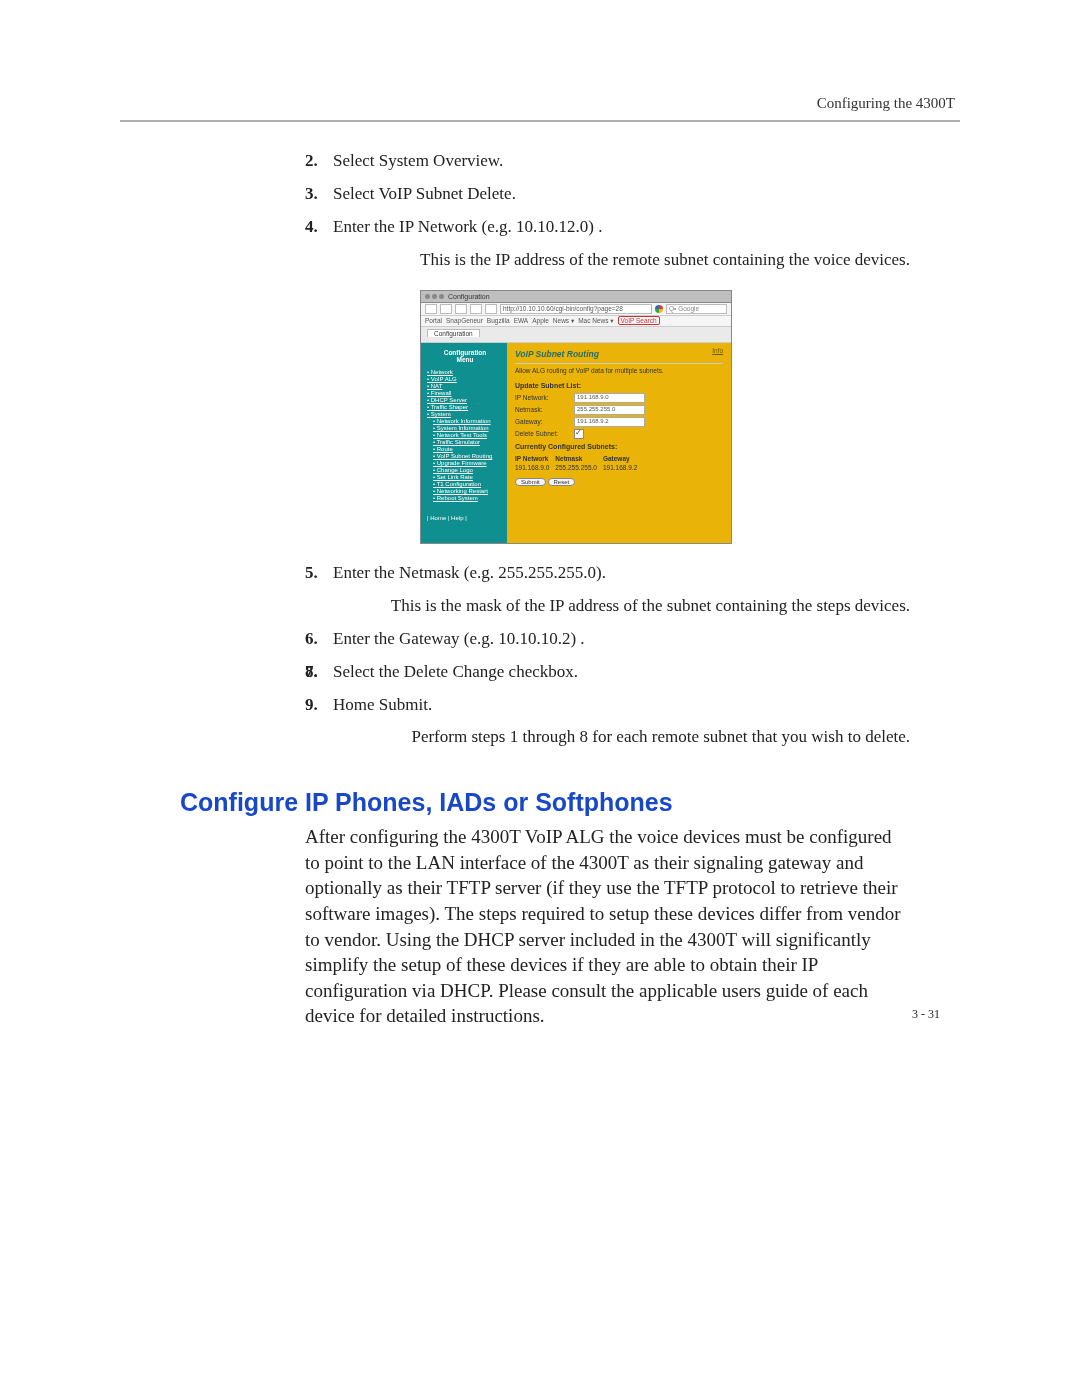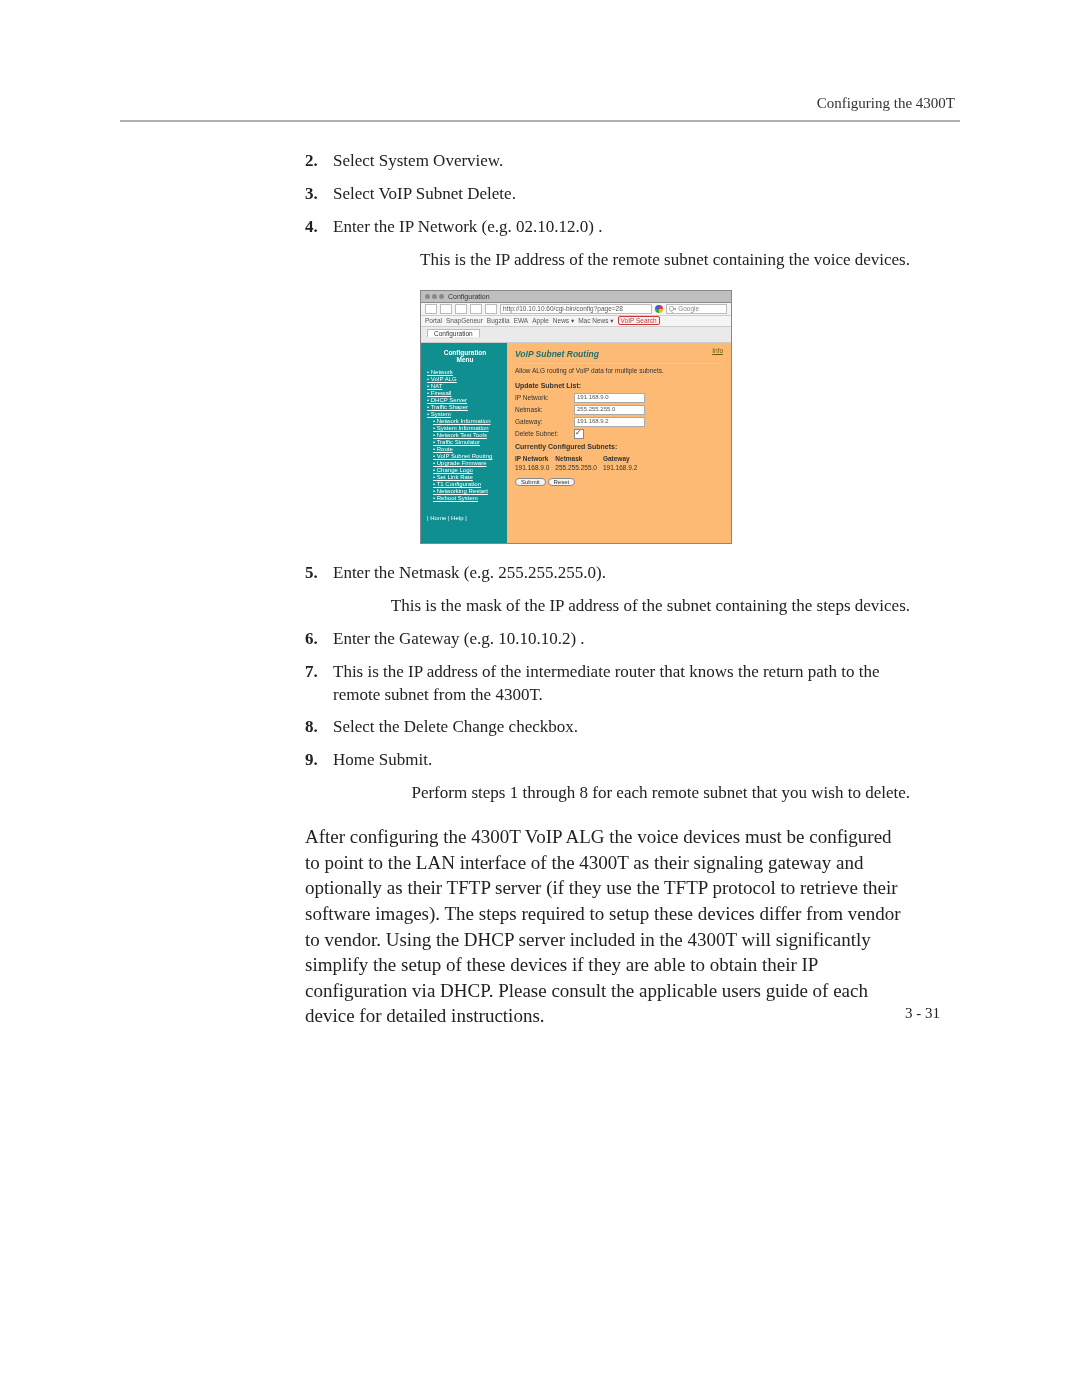--- a/index.html
+++ b/index.html
@@ -68,21 +68,21 @@
   
   .shot-wrap {
     margin: 18px 0 18px 115px;
   }
   .shot {
     width: 310px;
     border: 1px solid #888;
     font-family: Verdana, Geneva, sans-serif;
     font-size: 6.5px;
     color: #333;
-    background: #fdba74;
+    background: #eab308;
   }
   .shot .title-row {
     display: flex;
     align-items: center;
     height: 11px;
     background: #bfbfbf;
     border-bottom: 1px solid #888;
     padding: 0 4px;
     font-size: 7px;
     color: #333;
@@ -194,35 +194,35 @@
     left: 305px;
     right: 170px;
     top: 824px;
     font-size: 19px;
     line-height: 1.35;
   }
   .pgnum {
     position: absolute;
     right: 140px;
     bottom: 55px;
-    font-size: 15px;
+    font-size: 12px;
   }
 </style>
 </head>
 <body>
 
 <div class="page">
   <div class="running-head">Configuring the 4300T</div>
   <div class="topline"></div>
 
   <div class="content">
     <ol class="steps">
       <li><span class="num">2.</span><span>Select System Overview.</span></li>
       <li><span class="num">3.</span><span>Select VoIP Subnet Delete.</span></li>
-      <li><span class="num">4.</span><span>Enter the IP Network (e.g. 02.10.12.0) .</span></li>
+      <li><span class="num">4.</span><span>Enter the IP Network (e.g. 10.10.12.0) .</span></li>
     </ol>
     <div class="body-para">This is the IP address of the remote subnet containing the voice devices.</div>
 
     <div class="shot-wrap">
       <div class="shot">
         <div class="title-row">
           <span class="dots">
               <span class="dot"></span>
               <span class="dot"></span>
               <span class="dot"></span>
@@ -321,23 +321,24 @@
       </div>
     </div>
 
     <ol class="steps">
       <li><span class="num">5.</span><span>Enter the Netmask (e.g. 255.255.255.0).</span></li>
     </ol>
     <div class="body-para">This is the mask of the IP address of the subnet containing the steps devices.</div>
 
     <ol class="steps">
       <li><span class="num">6.</span><span>Enter the Gateway (e.g. 10.10.10.2) .</span></li>
-      <li><span class="num">7.</span><span>This is the IP address of the intermediate router that knows the return path to the remote subnet from the 4300T.</span></li>
+      <li><span class="num">7.</span></li>
       <li><span class="num">8.</span><span>Select the Delete Change checkbox.</span></li>
       <li><span class="num">9.</span><span>Home Submit.</span></li>
     </ol>
     <div class="body-para flush">Perform steps 1 through 8 for each remote subnet that you wish to delete.</div>
   </div>
 
+  <h2 class="section">Configure IP Phones, IADs or Softphones</h2>
   <div class="after-heading">After configuring the 4300T VoIP ALG the voice devices must be configured to point to the LAN interface of the 4300T as their signaling gateway and optionally as their TFTP server (if they use the TFTP protocol to retrieve their software images).  The steps required to setup these devices differ from vendor to vendor.  Using the DHCP server included in the 4300T will significantly simplify the setup of these devices if they are able to obtain their IP configuration via DHCP.  Please consult the applicable users guide of each device for detailed instructions.</div>
 
   <div class="pgnum">3 - 31</div>
 </div>
 
 </body></html>

